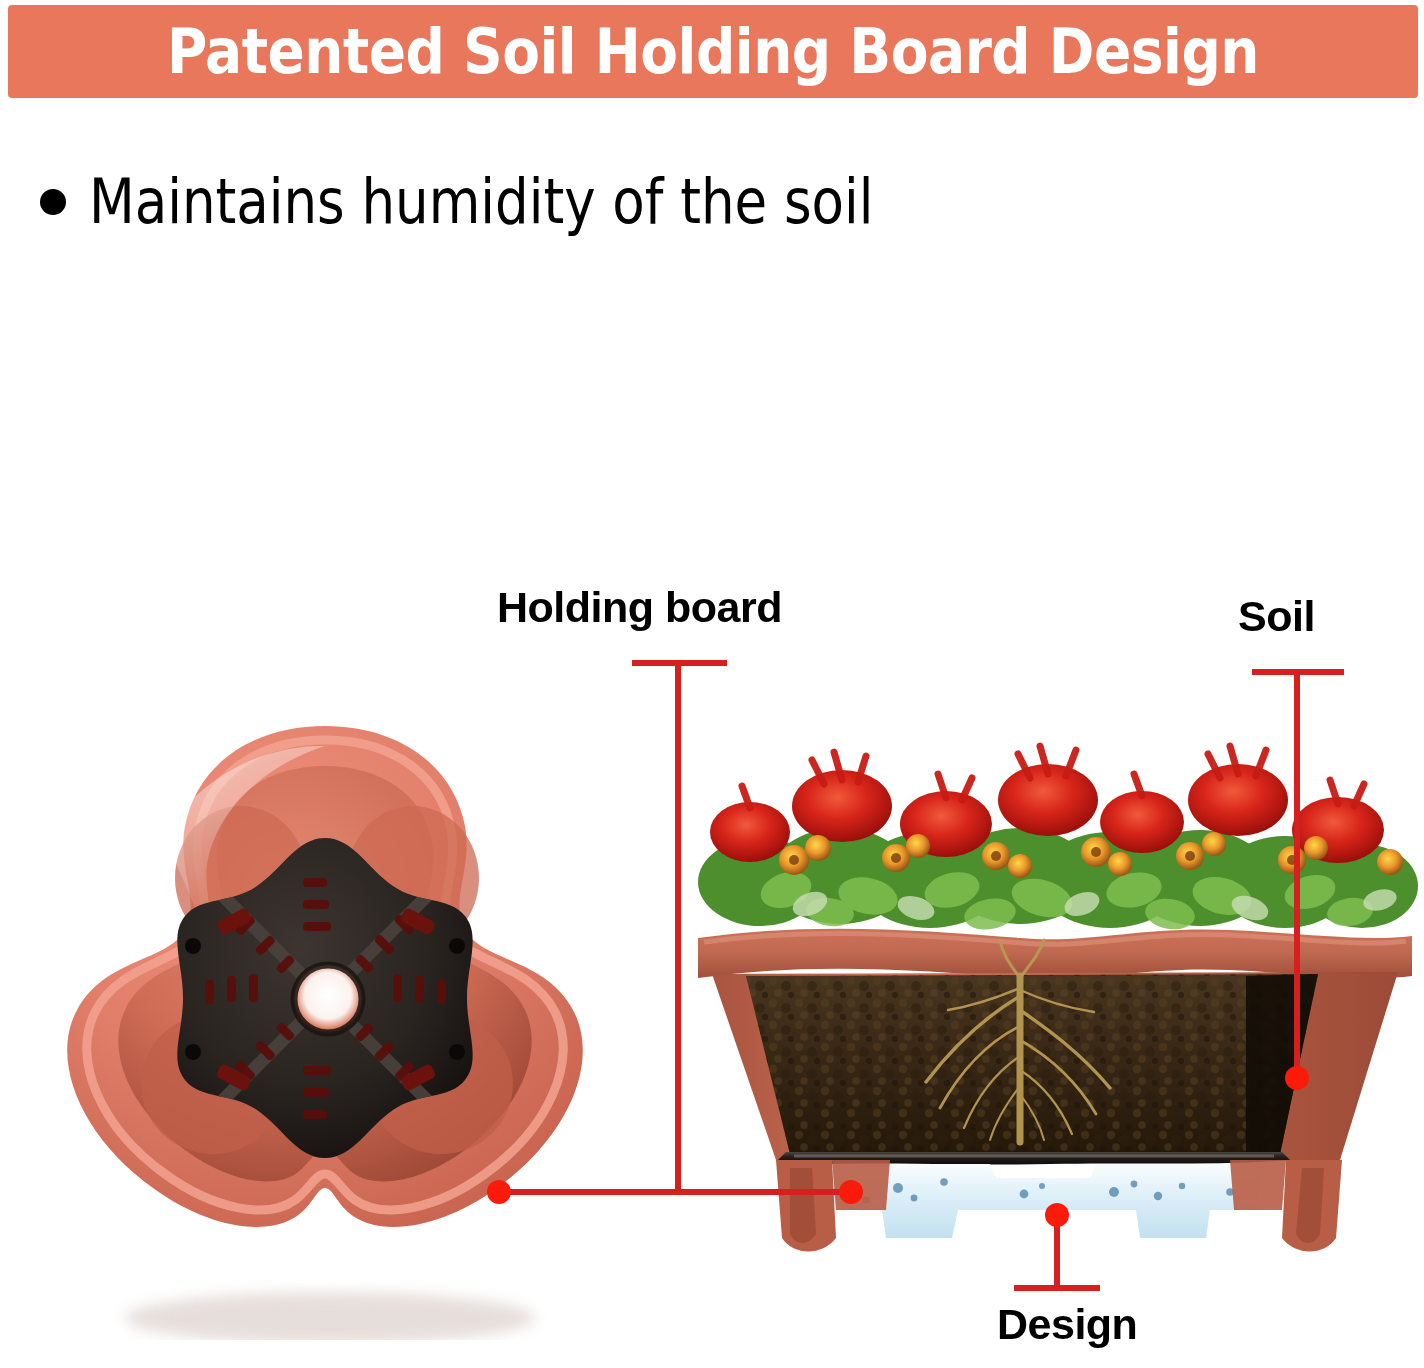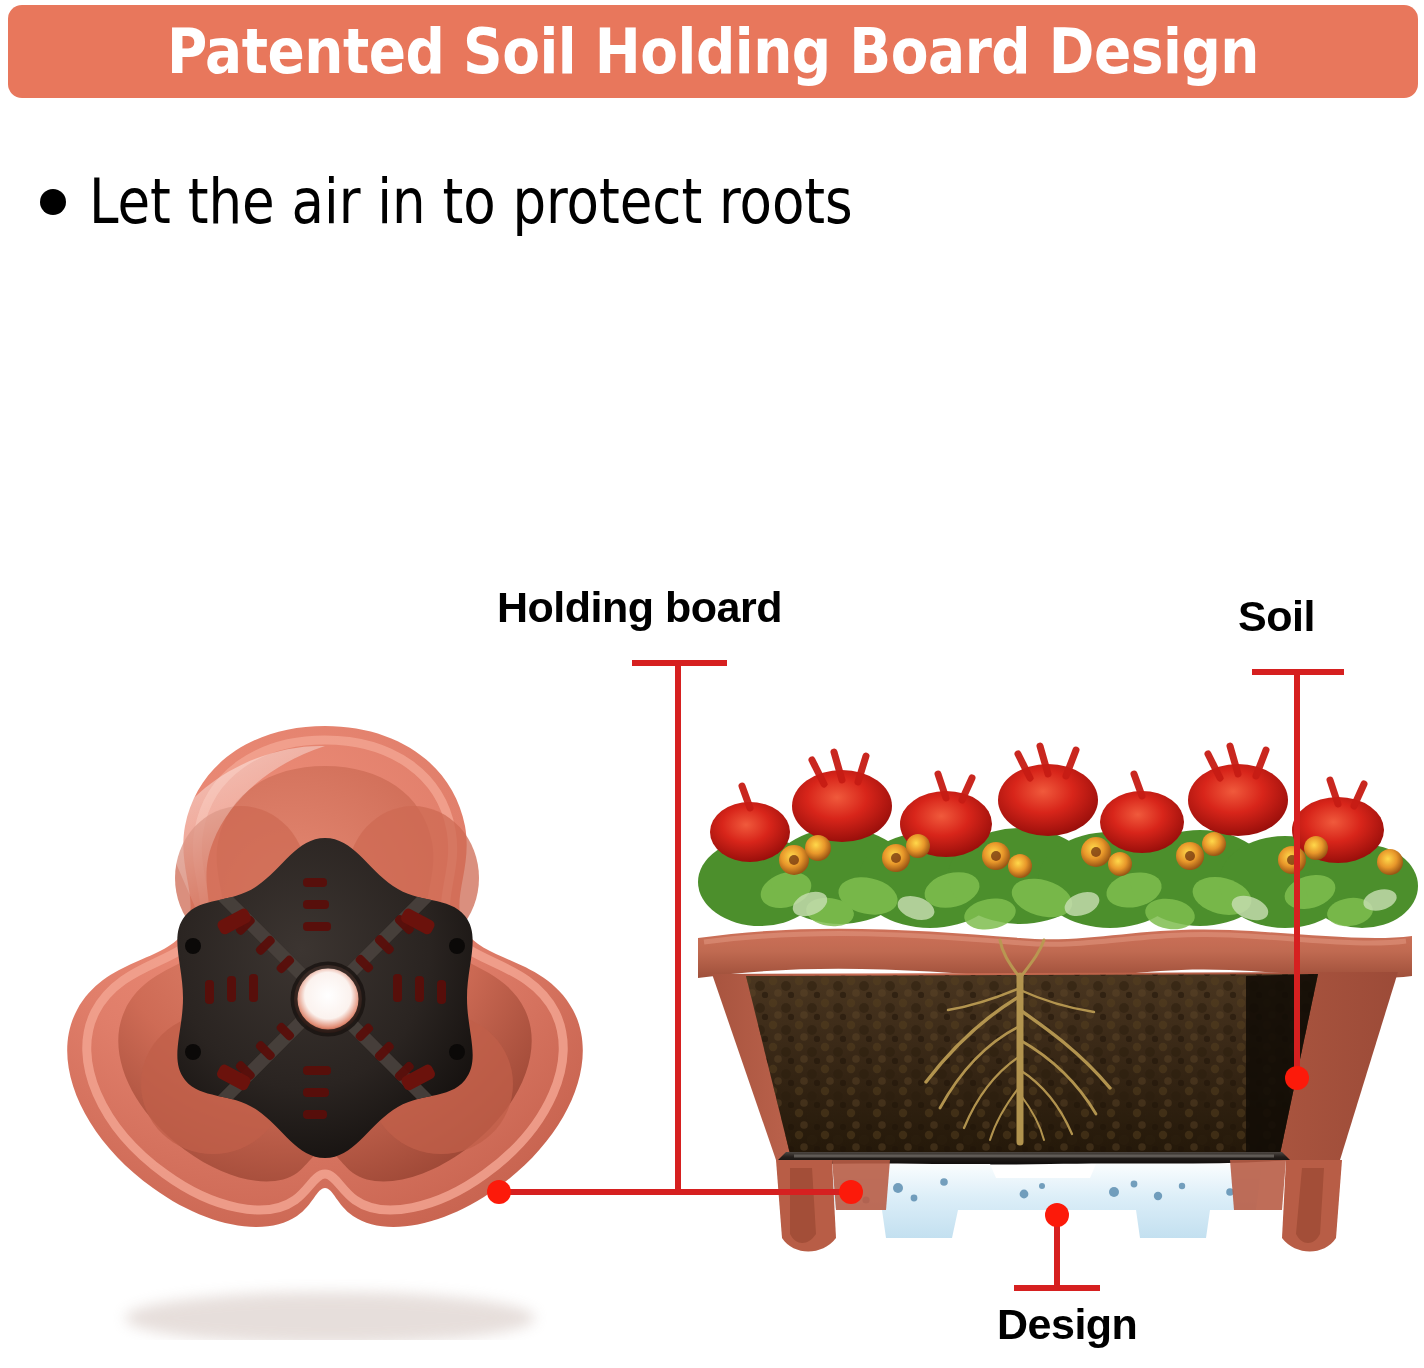--- a/index.html
+++ b/index.html
@@ -17,21 +17,21 @@
   }
 
   
   #header-banner {
     position: absolute;
     left: 8px;
     top: 5px;
     width: 1410px;
     height: 93px;
     background: #E8775C;
-    border-radius: 14px;
+    border-radius: 4px;
     display: flex;
     align-items: center;
     justify-content: center;
     box-sizing: border-box;
   }
   #banner-title {
     color: #ffffff;
     font-family: "Liberation Sans Narrow", "DejaVu Sans Condensed", "Liberation Sans", sans-serif;
     font-weight: bold;
     font-size: 63px;
@@ -143,21 +143,21 @@
 </head>
 <body>
 
 <div id="header-banner">
   <div id="banner-title">Patented Soil Holding Board Design</div>
 </div>
 
 <div id="feature-list">
   <div class="feature-row">
     <span class="feature-bullet"></span>
-    <span class="feature-text">Let the air in to protect roots</span>
+    <span class="feature-text">Maintains humidity of the soil</span>
   </div>
 </div>
 
 <div id="planter-topview">
   <svg width="560" height="622" viewBox="0 0 560 622" xmlns="http://www.w3.org/2000/svg">
     <defs>
       <radialGradient id="rimGrad" cx="38%" cy="28%" r="78%">
         <stop offset="0%" stop-color="#F0907B"></stop>
         <stop offset="55%" stop-color="#E07E6A"></stop>
         <stop offset="100%" stop-color="#C96551"></stop>

